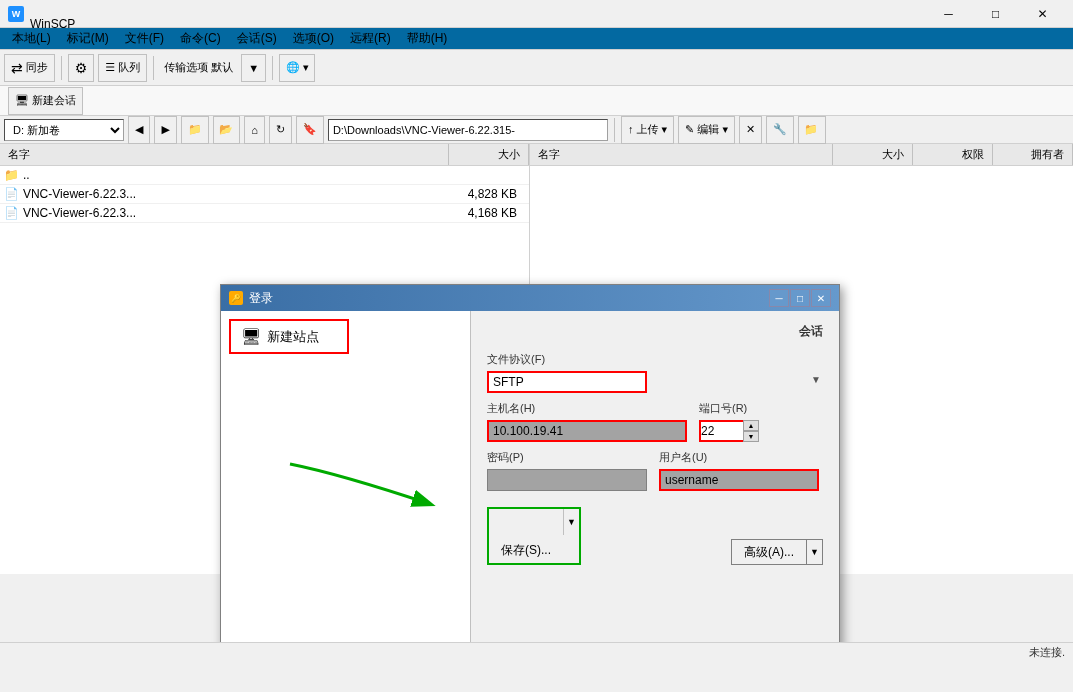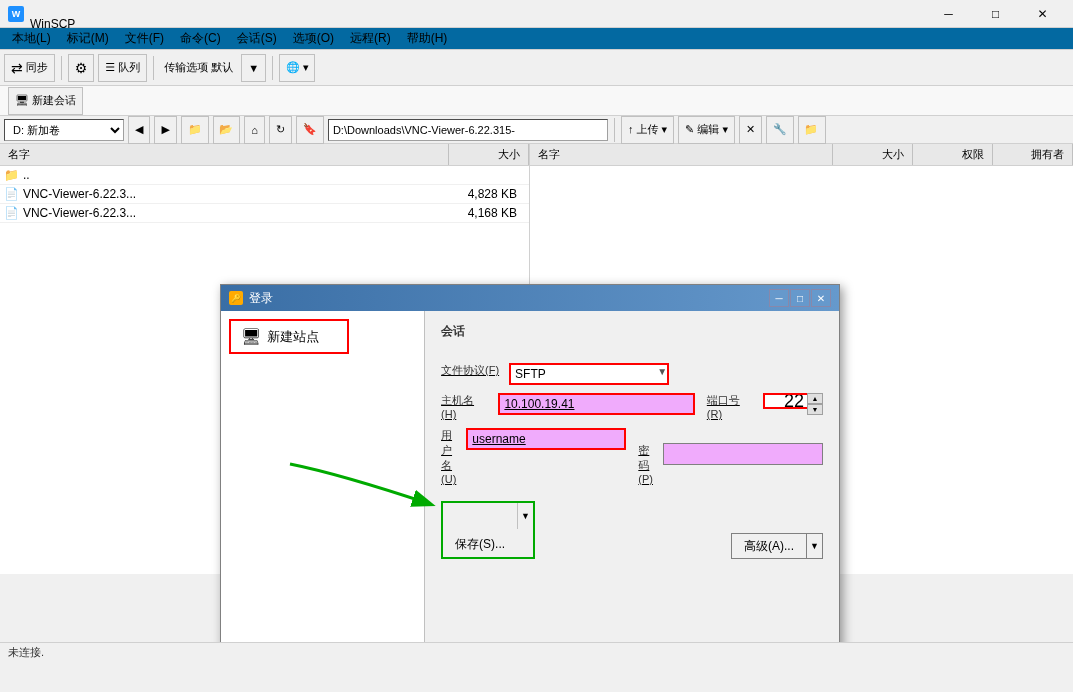--- a/index.html
+++ b/index.html
@@ -242,43 +242,43 @@
       flex: 1;
       padding: 12px 16px;
       display: flex;
       flex-direction: column;
       gap: 8px;
     }
     .section-label {
       font-size: 12px;
       font-weight: bold;
       color: #333;
-      margin-bottom: 15px;
+      margin-bottom: 4px;
+      text-align: right;
     }
     .form-group {
       display: flex;
-      flex-direction: row;
-      gap: 10px;
-      text-decoration: underline;
+      flex-direction: column;
+      gap: 4px;
     }
     .form-label {
       font-size: 11px;
       color: #333;
     }
     .form-row {
       display: flex;
       gap: 12px;
       align-items: flex-end;
     }
     .form-input {
       height: 22px;
       border: 2px solid #ff0000;
       padding: 0 4px;
       font-size: 12px;
-      background: #f0abfc;
+      background: #a3a3a3;
       font-family: 'Microsoft YaHei', sans-serif;
     }
     .form-input.protocol-select {
       width: 160px;
       cursor: pointer;
     }
     .form-input.host-input { width: 200px; }
     .form-input.username-input { width: 160px; }
     .form-input.password-input { width: 160px; }
 
@@ -397,20 +397,21 @@
     }
     .bottom-status {
       padding: 4px 8px;
       font-size: 11px;
       color: #0000cc;
     }
     .bottom-status2 {
       padding: 2px 8px;
       font-size: 11px;
       color: #333;
+      text-align: right;
     }
   </style>
 </head>
 <body>
 
 <div class="title-bar">
   <div class="title-bar-icon">W</div>
   <span class="title-bar-text">WinSCP</span>
   <div class="title-bar-controls">
     <button class="title-bar-btn">─</button>
@@ -549,37 +550,37 @@
         </div>
 
         <div class="form-row">
           <div class="form-group">
             <span class="form-label">主机名(H)</span>
             <input type="text" class="form-input host-input" value="10.100.19.41" style="width: 200px;">
           </div>
           <div class="form-group">
             <span class="form-label">端口号(R)</span>
             <div class="port-wrapper">
-              <input type="text" value="22" style="width: 60px; height: 16px; border: 2px solid rgb(255, 0, 0); padding: 0px 16px 0px 19px; font-size: 18px;">
+              <input type="text" value="22" style="width: 60px; height: 22px; border: 2px solid rgb(255, 0, 0); padding: 0px 16px 0px 0; font-size: 12px;">
               <div class="spinner-btns">
                 <button class="spinner-btn">▲</button>
                 <button class="spinner-btn">▼</button>
               </div>
             </div>
           </div>
         </div>
 
         <div class="form-row">
           <div class="form-group">
+            <span class="form-label">密码(P)</span>
+            <input type="password" class="form-input password-input" style="width: 160px; border: 1px solid rgb(128, 128, 128);">
+          </div>
+          <div class="form-group">
             <span class="form-label">用户名(U)</span>
             <input type="text" class="form-input username-input" value="username" style="width: 160px;">
-          </div>
-          <div class="form-group">
-            <span class="form-label">密码(P)</span>
-            <input type="password" class="form-input password-input" style="width: 160px; border: 1px solid rgb(128, 128, 128);">
           </div>
         </div>
 
         <div class="form-row" style="margin-top:8px;">
           <div class="save-btn-group">
             <button class="btn">保存(S)...</button>
             <button class="btn-dropdown">▼</button>
           </div>
           <div style="margin-left:auto;">
             <div style="display:flex;">

